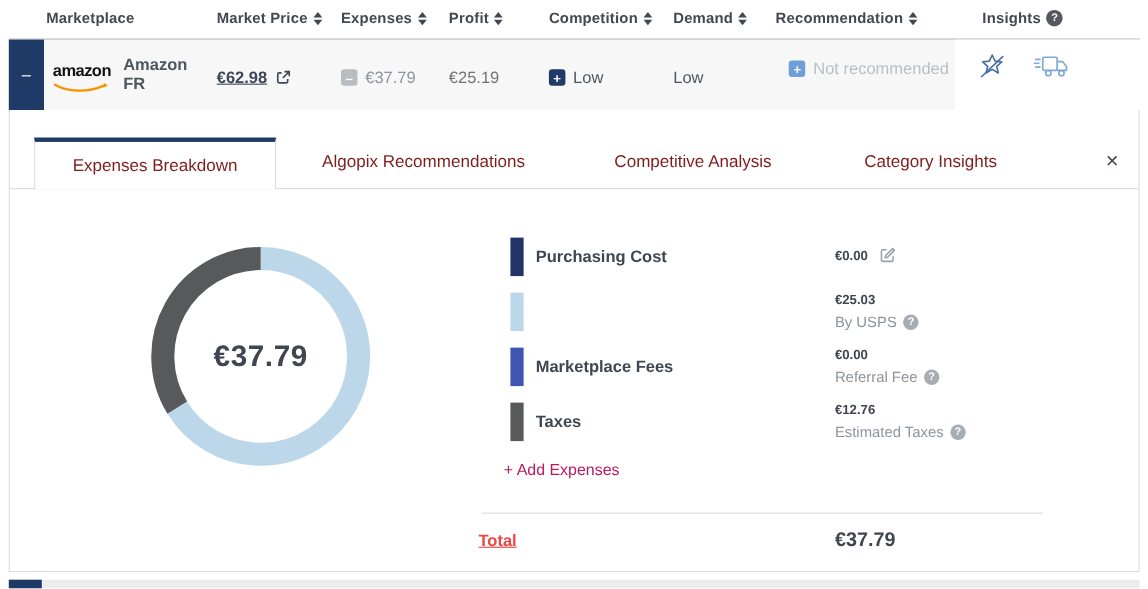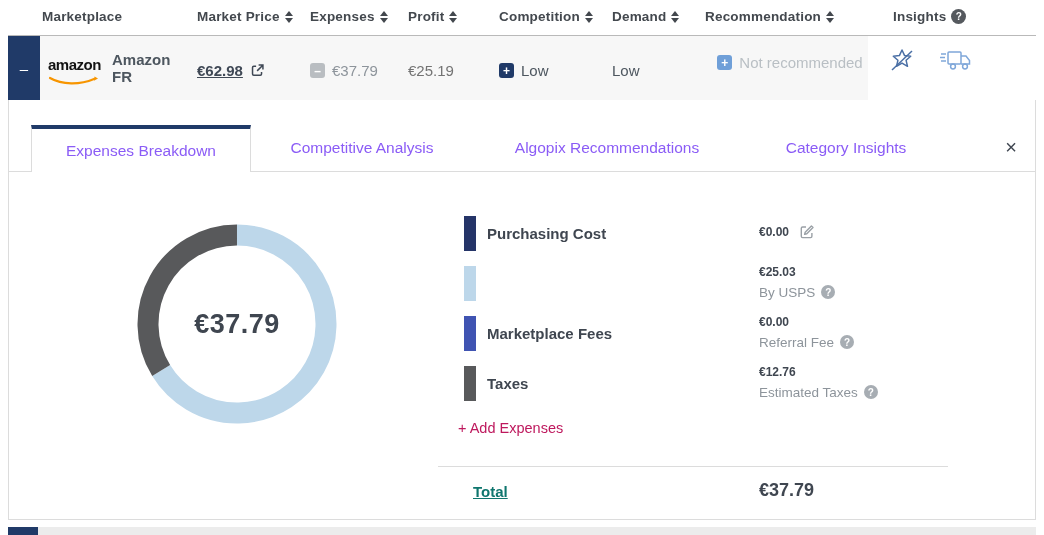--- a/index.html
+++ b/index.html
@@ -32,40 +32,40 @@
   .green { color:#737373; }
   .rec-wrap { position:absolute; left:697px; top:18px; width:170px; text-align:center; }
   .rec-line { display:flex; align-items:center; justify-content:center; gap:7px; font-size:15px; color:#b9bfc4; }
   .rec-note { margin-top:4px; font-size:12.5px; color:#5b646d; }
   .insights-cell { position:absolute; right:0; top:0; width:168px; height:65px; background:#ffffff; }
   .icon-btn { position:absolute; cursor:pointer; }
 
   
   .panel { position:absolute; left:8px; top:100px; width:1028px; height:420px; background:#fff; border:1px solid #dcdcdc; border-top:none; }
   .tabbar { position:absolute; left:0; top:25px; width:1026px; height:47px; border-bottom:1px solid #dcdcdc; display:flex; align-items:stretch; }
-  .tab { display:flex; align-items:center; justify-content:center; font-size:15.5px; color:#8b5cf6; cursor:pointer; }
+  .tab { display:flex; align-items:center; justify-content:center; font-size:15.5px; color:#7f1d1d; cursor:pointer; }
   .tab.active { width:220px; margin-left:22px; background:#fff; border:1px solid #dcdcdc; border-bottom:none; border-top:4px solid #203a68; margin-bottom:-1px; }
   .tab.t2 { width:222px; } .tab.t3 { width:268px; } .tab.t4 { width:210px; }
   .close-x { position:absolute; right:18px; top:37px; font-size:20px; color:#3f4650; cursor:pointer; line-height:1; }
 
   
   .donut-wrap { position:absolute; left:122px; top:118px; width:212px; height:212px; }
   .donut-center { position:absolute; left:0; top:0; width:212px; height:212px; display:flex; align-items:center; justify-content:center; font-size:27px; font-weight:bold; color:#3f4650; letter-spacing:.5px; }
 
   
   .legend { position:absolute; left:447px; top:112px; width:520px; }
   .exp-row { position:relative; height:50px; }
   .exp-bar { position:absolute; left:8px; top:4px; width:12px; height:35px; }
   .exp-label { position:absolute; left:31px; top:13px; font-size:15px; font-weight:bold; color:#3f4650; }
   .exp-val { position:absolute; left:303px; top:3px; font-size:12px; font-weight:bold; color:#3f4650; display:flex; align-items:center; gap:10px; }
   .exp-val.centered { top:12px; }
-  .exp-sub { position:absolute; left:303px; top:23px; font-size:13.5px; color:#8d949b; display:flex; gap:6px; }
+  .exp-sub { position:absolute; left:303px; top:23px; font-size:13.5px; color:#8d949b; display:flex; align-items:center; gap:6px; }
   .add-exp { position:absolute; left:449px; top:320px; font-size:14.5px; color:#be185d; cursor:pointer; }
   .divider { position:absolute; left:429px; top:366px; width:510px; height:1px; background:#dcdcdc; }
-  .total-label { position:absolute; left:464px; top:383px; font-size:15px; font-weight:bold; color:#0f766e;text-decoration:underline; }
+  .total-label { position:absolute; left:426px; top:383px; font-size:15px; font-weight:bold; color:#ef4444;text-decoration:underline; }
   .total-value { position:absolute; left:750px; top:380px; font-size:18px; font-weight:bold; color:#3f4650; }
 
   
   .next-row { position:absolute; left:8px; top:527px; width:1028px; height:8px; background:#ececec; }
   .next-expander { position:absolute; left:0; top:0; width:30px; height:8px; background:#203a68; }
 </style>
 </head>
 <body>
 
 <div class="screen">
@@ -189,25 +189,25 @@
       </svg>
     </div>
   </div>
 
   <div class="panel">
 
     <div class="tabbar">
       <div class="tab active">
           <span>Expenses Breakdown</span>
         </div>
+      <div class="tab t3">
+          <span>Algopix Recommendations</span>
+        </div>
       <div class="tab t2">
           <span>Competitive Analysis</span>
-        </div>
-      <div class="tab t3">
-          <span>Algopix Recommendations</span>
         </div>
       <div class="tab t4">
           <span>Category Insights</span>
         </div>
     </div>
     <div class="close-x">×</div>
 
     <div class="donut-wrap">
       <svg width="212" height="212" viewBox="0 0 212 212">
         <g id="donut-arcs">

